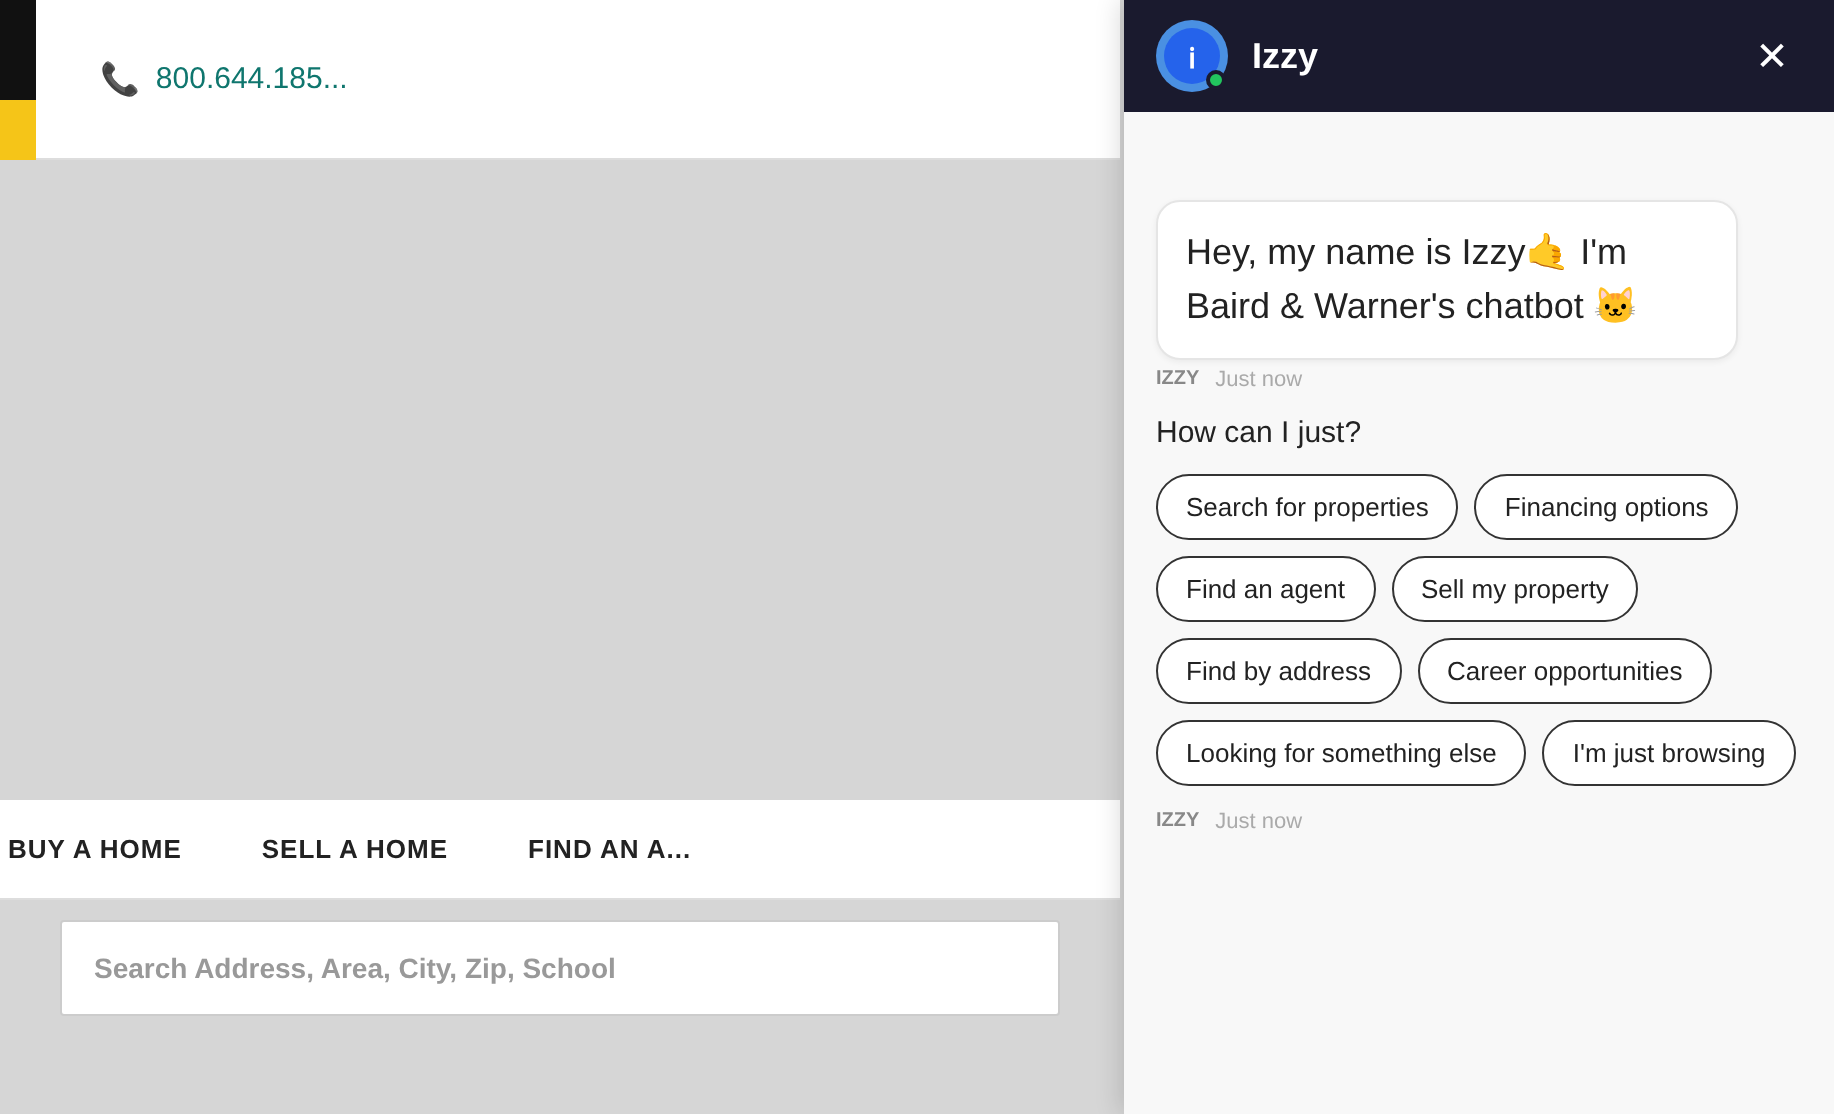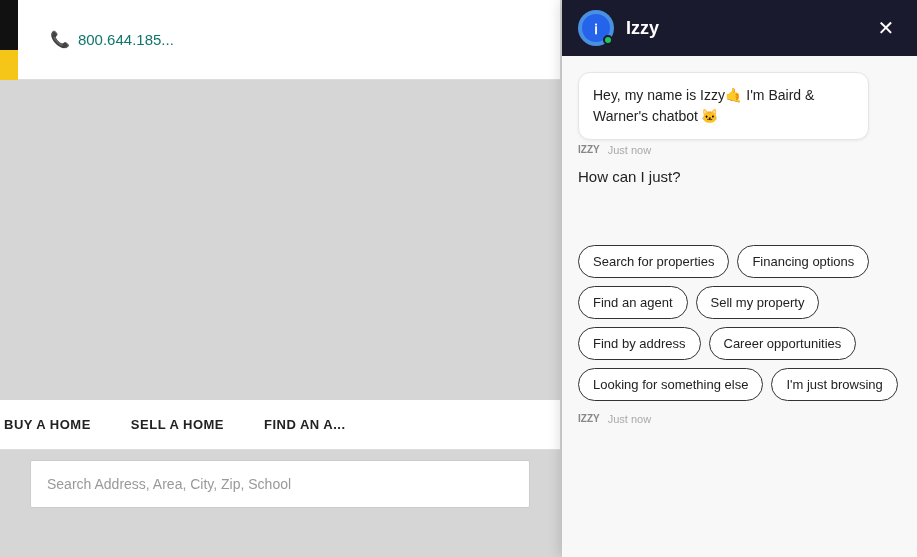--- a/index.html
+++ b/index.html
@@ -102,20 +102,21 @@
       left: 30px;
       width: 500px;
       height: 48px;
       background: #ffffff;
       border: 1px solid #ccc;
       border-radius: 2px;
       display: flex;
       align-items: center;
       padding: 0 16px;
       z-index: 2;
+      font-weight: bold;
     }
 
     .search-placeholder {
       font-size: 14px;
       color: #999;
     }
 
     
     .chat-widget {
       position: absolute;
@@ -203,25 +204,26 @@
       display: flex;
       flex-direction: column;
       gap: 12px;
     }
 
     .chat-bubble {
       background: #ffffff;
       border: 1px solid #e5e5e5;
       border-radius: 12px;
       padding: 12px 14px;
-      font-size: 14px;
+      font-size: 18px;
       color: #222;
       line-height: 1.5;
       max-width: 90%;
       box-shadow: 0 1px 3px rgba(0,0,0,0.06);
+      margin-top: 28px;
     }
 
     .chat-meta {
       font-size: 11px;
       color: #aaa;
       margin-top: 4px;
       display: flex;
       gap: 8px;
     }
 
@@ -235,21 +237,20 @@
     .chat-question {
       font-size: 15px;
       font-weight: 500;
       color: #222;
     }
 
     .chat-options {
       display: flex;
       flex-wrap: wrap;
       gap: 8px;
-      margin-top: 48px;
     }
 
     .chat-option-btn {
       border: 1.5px solid #333;
       background: #ffffff;
       border-radius: 20px;
       padding: 8px 14px;
       font-size: 13px;
       color: #222;
       cursor: pointer;

